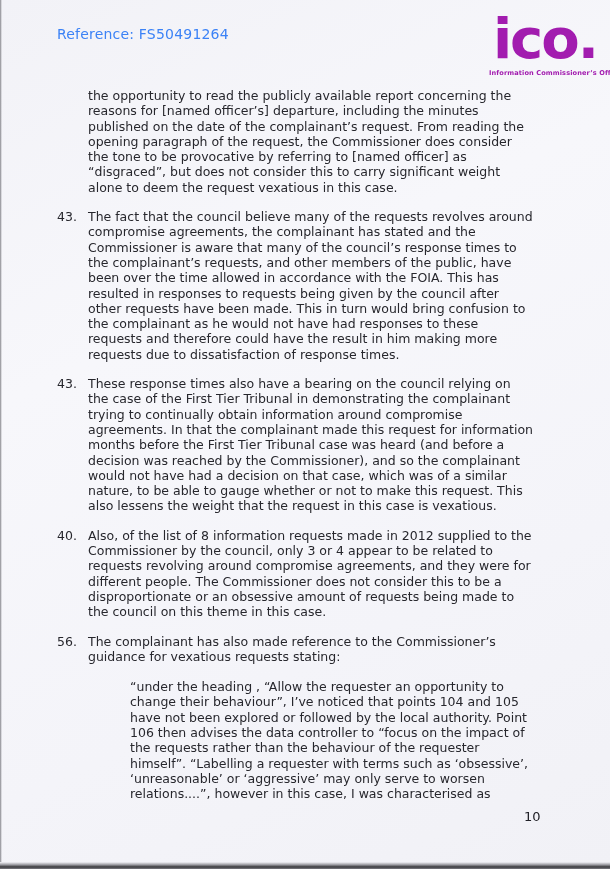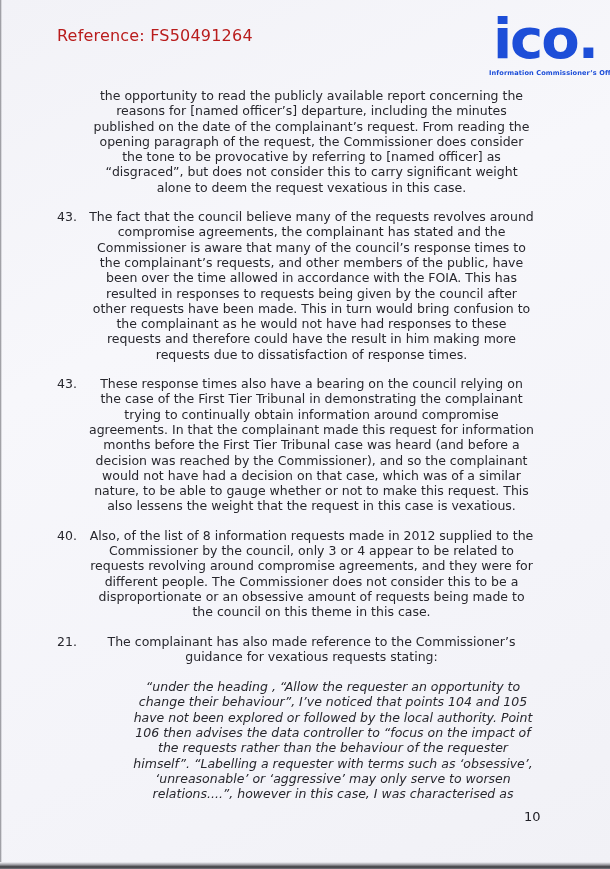--- a/index.html
+++ b/index.html
@@ -14,43 +14,42 @@
   .scan-edge-left {
     position: absolute; left: 0; top: 0; width: 2px; height: 100%;
     background: linear-gradient(90deg, #85858b, rgba(133,133,139,0));
   }
   .scan-edge-bottom {
     position: absolute; left: 0; bottom: 0; width: 100%; height: 7px;
     background: linear-gradient(#f4f4f9 0%, #9a9aa0 40%, #3a3a3e 70%, #7e7e84 100%);
   }
   .reference {
     position: absolute; top: 26px; left: 57px;
-    font-size: 16px; letter-spacing: 0.2px; color: #b91c1c;
+    font-size: 14px; letter-spacing: 0.2px; color: #3b82f6;
   }
   .logo {
     position: absolute; top: 10px; right: 9px;
-    width: 112px; text-align: center; color: #1d4ed8;
+    width: 112px; text-align: center; color: #a21caf;
   }
   .logo .wordmark {
     font-size: 56px; font-weight: bold; line-height: 58px;
     letter-spacing: -2px;
   }
   .logo .tagline {
     font-size: 6.6px; font-weight: bold; margin-top: 1px;
     letter-spacing: 0.1px; white-space: nowrap;
   }
   .content {
     position: absolute; top: 88px; left: 57px; width: 478px;
-    font-size: 12.5px; line-height: 15.3px; text-align: center;
+    font-size: 12.5px; line-height: 15.3px;
   }
   .para { position: relative; padding-left: 31px; margin-bottom: 14px; }
   .para .num { position: absolute; left: 0; top: 0; }
   .quote {
     margin: 15px 8px 0 73px; width: 406px;
-    font-style: italic;
   }
   .page-number {
     position: absolute; top: 809px; left: 524px;
     font-size: 13px; color: #202026;
   }
 </style>
 </head>
 <body>
 
 <div class="scan-edge-left"></div>
@@ -77,21 +76,21 @@
     <span class="num">43.</span>
     <div class="ptext">These response times also have a bearing on the council relying on the case of the First Tier Tribunal in demonstrating the complainant trying to continually obtain information around compromise agreements. In that the complainant made this request for information months before the First Tier Tribunal case was heard (and before a decision was reached by the Commissioner), and so the complainant would not have had a decision on that case, which was of a similar nature, to be able to gauge whether or not to make this request. This also lessens the weight that the request in this case is vexatious.</div>
   </div>
 
   <div class="para">
     <span class="num">40.</span>
     <div class="ptext">Also, of the list of 8 information requests made in 2012 supplied to the Commissioner by the council, only 3 or 4 appear to be related to requests revolving around compromise agreements, and they were for different people. The Commissioner does not consider this to be a disproportionate or an obsessive amount of requests being made to the council on this theme in this case.</div>
   </div>
 
   <div class="para">
-    <span class="num">21.</span>
+    <span class="num">56.</span>
     <div class="ptext">The complainant has also made reference to the Commissioner’s guidance for vexatious requests stating:</div>
   </div>
 
   <div class="quote">“under the heading , “Allow the requester an opportunity to change their behaviour”, I’ve noticed that points 104 and 105 have not been explored or followed by the local authority. Point 106 then advises the data controller to “focus on the impact of the requests rather than the behaviour of the requester himself”. “Labelling a requester with terms such as ‘obsessive’, ‘unreasonable’ or ‘aggressive’ may only serve to worsen relations....”, however in this case, I was characterised as</div>
 
 </div>
 
 <div class="page-number">10</div>
 
 <div class="scan-edge-bottom"></div>

